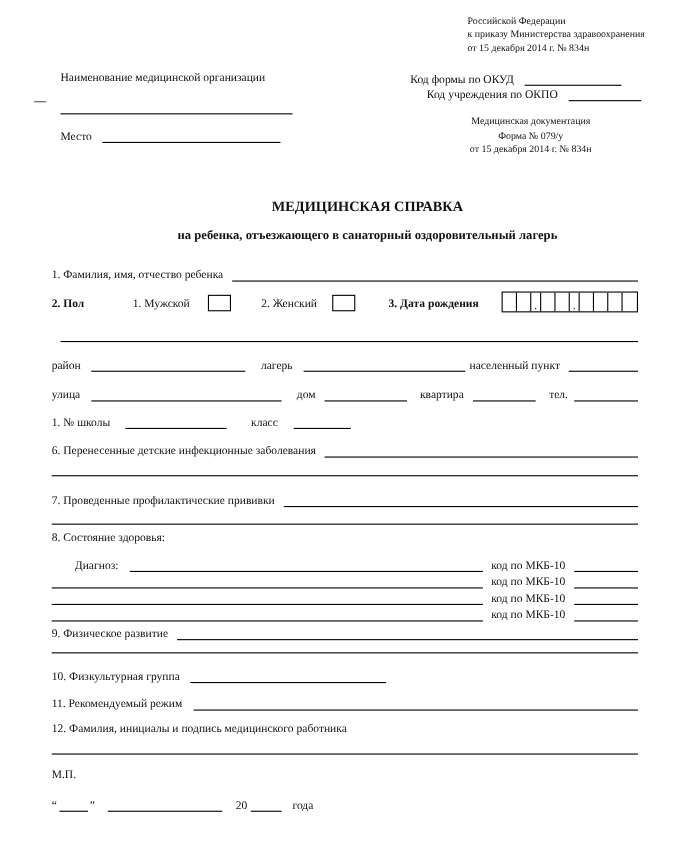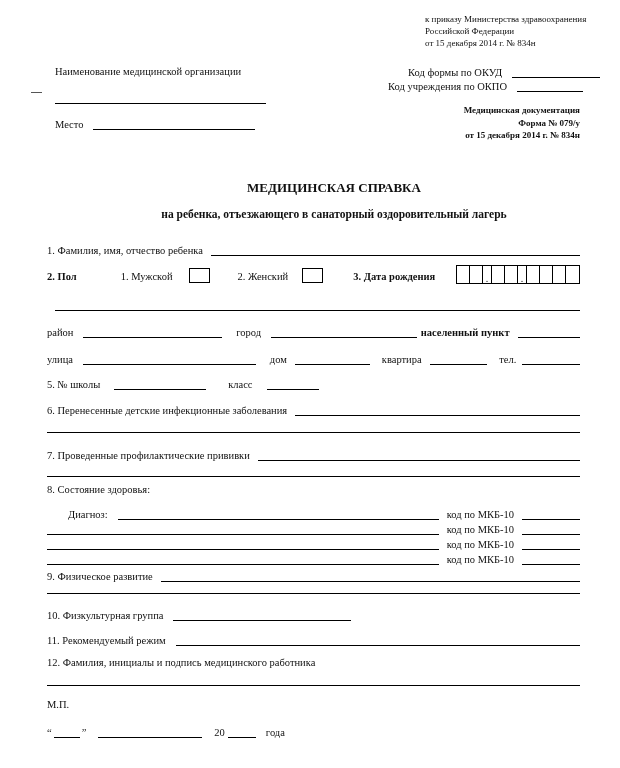--- a/index.html
+++ b/index.html
@@ -5,21 +5,21 @@
   * { margin:0; padding:0; box-sizing:border-box; }
   html,body { background:#ffffff; }
   body {
     width:620px; height:768px; position:relative;
     font-family:"Liberation Serif","DejaVu Serif",serif;
     color:#111; font-size:10.5px;
   }
   .abs { position:absolute; }
   .b { font-weight:bold; }
   .small { font-size:9px; line-height:12px; }
-  .center { text-align:right;font-weight:bold; }
+  .center { text-align:center; }
   .line {
     display:inline-block; border-bottom:1px solid #000; height:12px;
   }
   .row {
     position:absolute; left:47px; right:40px;
     display:flex; align-items:flex-end; height:15px; white-space:nowrap;
   }
   .row .line { flex:0 0 auto; }
   .row .grow { flex:1 1 auto; }
   .lbl { flex:0 0 auto; }
@@ -38,28 +38,28 @@
   }
   .dcell.dot { width:9px; }
   .dcell:last-child { border-right:none; }
   .fullline { position:absolute; left:47px; right:40px; border-bottom:1.2px solid #000; height:0; }
   .title { position:absolute; left:0; width:620px; text-align:center; font-weight:bold;padding-left:48px; }
 </style>
 </head>
 <body>
 
 <div class="abs small" style="left:425px; top:13px; width:190px;">
+  <div>Российской Федерации</div>
   <div>к приказу Министерства здравоохранения</div>
-  <div>Российской Федерации</div>
   <div>от 15 декабря 2014 г. № 834н</div>
 </div>
 
 <div class="abs" style="left:55px; top:66px;">Наименование медицинской организации</div>
 
-<div class="abs" style="left:408px; top:66px; width:210px; display:flex; align-items:flex-end;">
+<div class="abs" style="left:373px; top:66px; width:210px; display:flex; align-items:flex-end;">
   <span class="lbl">Код формы по ОКУД</span>
   <span class="line" style="width:88px; margin-left:10px;"></span>
 </div>
 <div class="abs" style="left:388px; top:80px; width:210px; display:flex; align-items:flex-end;">
   <span class="lbl">Код учреждения по ОКПО</span>
   <span class="line" style="width:66px; margin-left:10px;"></span>
 </div>
 
 <span class="abs" style="left:31px; top:92px; width:11px; border-bottom:1px solid #555;"></span>
 <span class="abs line" style="left:55px; top:92px; width:211px;"></span>
@@ -104,39 +104,39 @@
   </span>
 </div>
 
 <div class="row" style="top:296px;">
   <span class="line grow" style="margin-left:8px;"></span>
 </div>
 
 <div class="row" style="top:323px;">
   <span class="lbl">район</span>
   <span class="line grow" style="margin-left:10px; flex-grow:2;"></span>
-  <span class="lbl" style="margin-left:14px;">город</span>
+  <span class="lbl" style="margin-left:14px;">лагерь</span>
   <span class="line grow" style="margin-left:10px; flex-grow:2.1;"></span>
-  <span class="lbl" style="margin-left:4px;font-weight:bold;">населенный пункт</span>
+  <span class="lbl" style="margin-left:4px;">населенный пункт</span>
   <span class="line grow" style="margin-left:8px; flex-grow:0.9;"></span>
 </div>
 
 <div class="row" style="top:350px;text-align:right;">
   <span class="lbl">улица</span>
   <span class="line grow" style="margin-left:10px; flex-grow:3;"></span>
   <span class="lbl" style="margin-left:14px;">дом</span>
   <span class="line grow" style="margin-left:8px; flex-grow:1.3;"></span>
   <span class="lbl" style="margin-left:12px;">квартира</span>
   <span class="line grow" style="margin-left:8px; flex-grow:1;"></span>
   <span class="lbl" style="margin-left:12px;">тел.</span>
   <span class="line grow" style="margin-left:6px; flex-grow:1;"></span>
 </div>
 
 <div class="row" style="top:375px;">
-  <span class="lbl">5. № школы</span>
+  <span class="lbl">1. № школы</span>
   <span class="line" style="width:92px; margin-left:14px;"></span>
   <span class="lbl" style="margin-left:22px;">класс</span>
   <span class="line" style="width:52px; margin-left:14px;"></span>
 </div>
 
 <div class="row" style="top:401px;">
   <span class="lbl">6. Перенесенные детские инфекционные заболевания</span>
   <span class="line grow" style="margin-left:8px;"></span>
 </div>
 <div class="fullline" style="top:432px;"></div>

